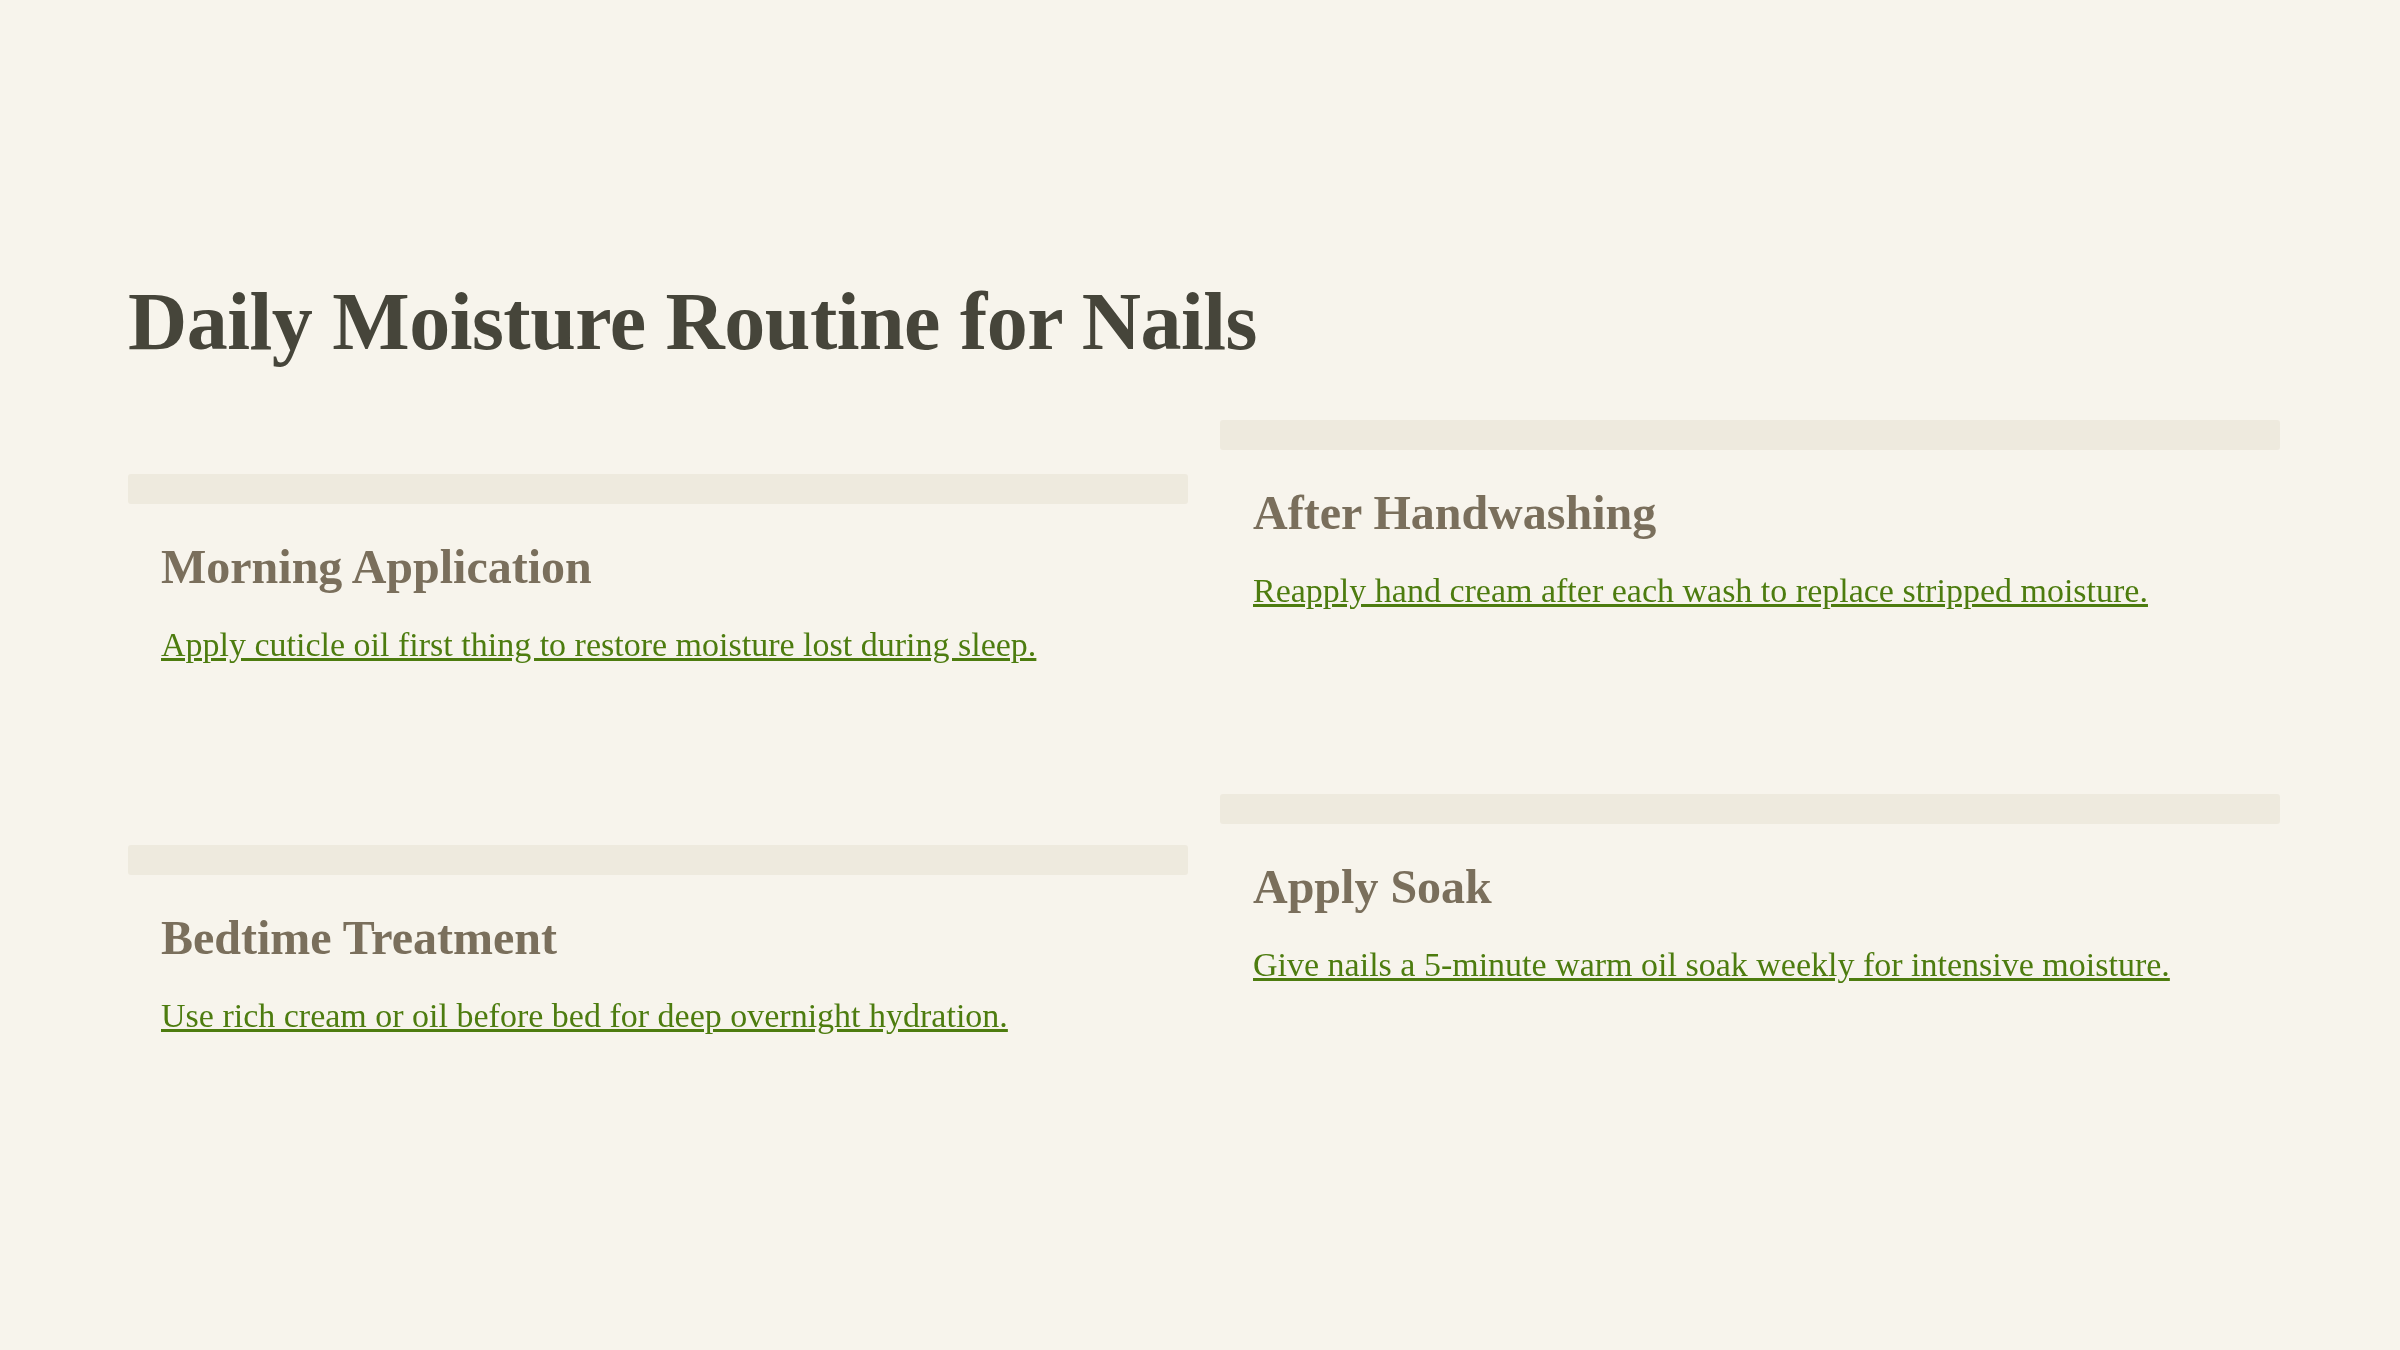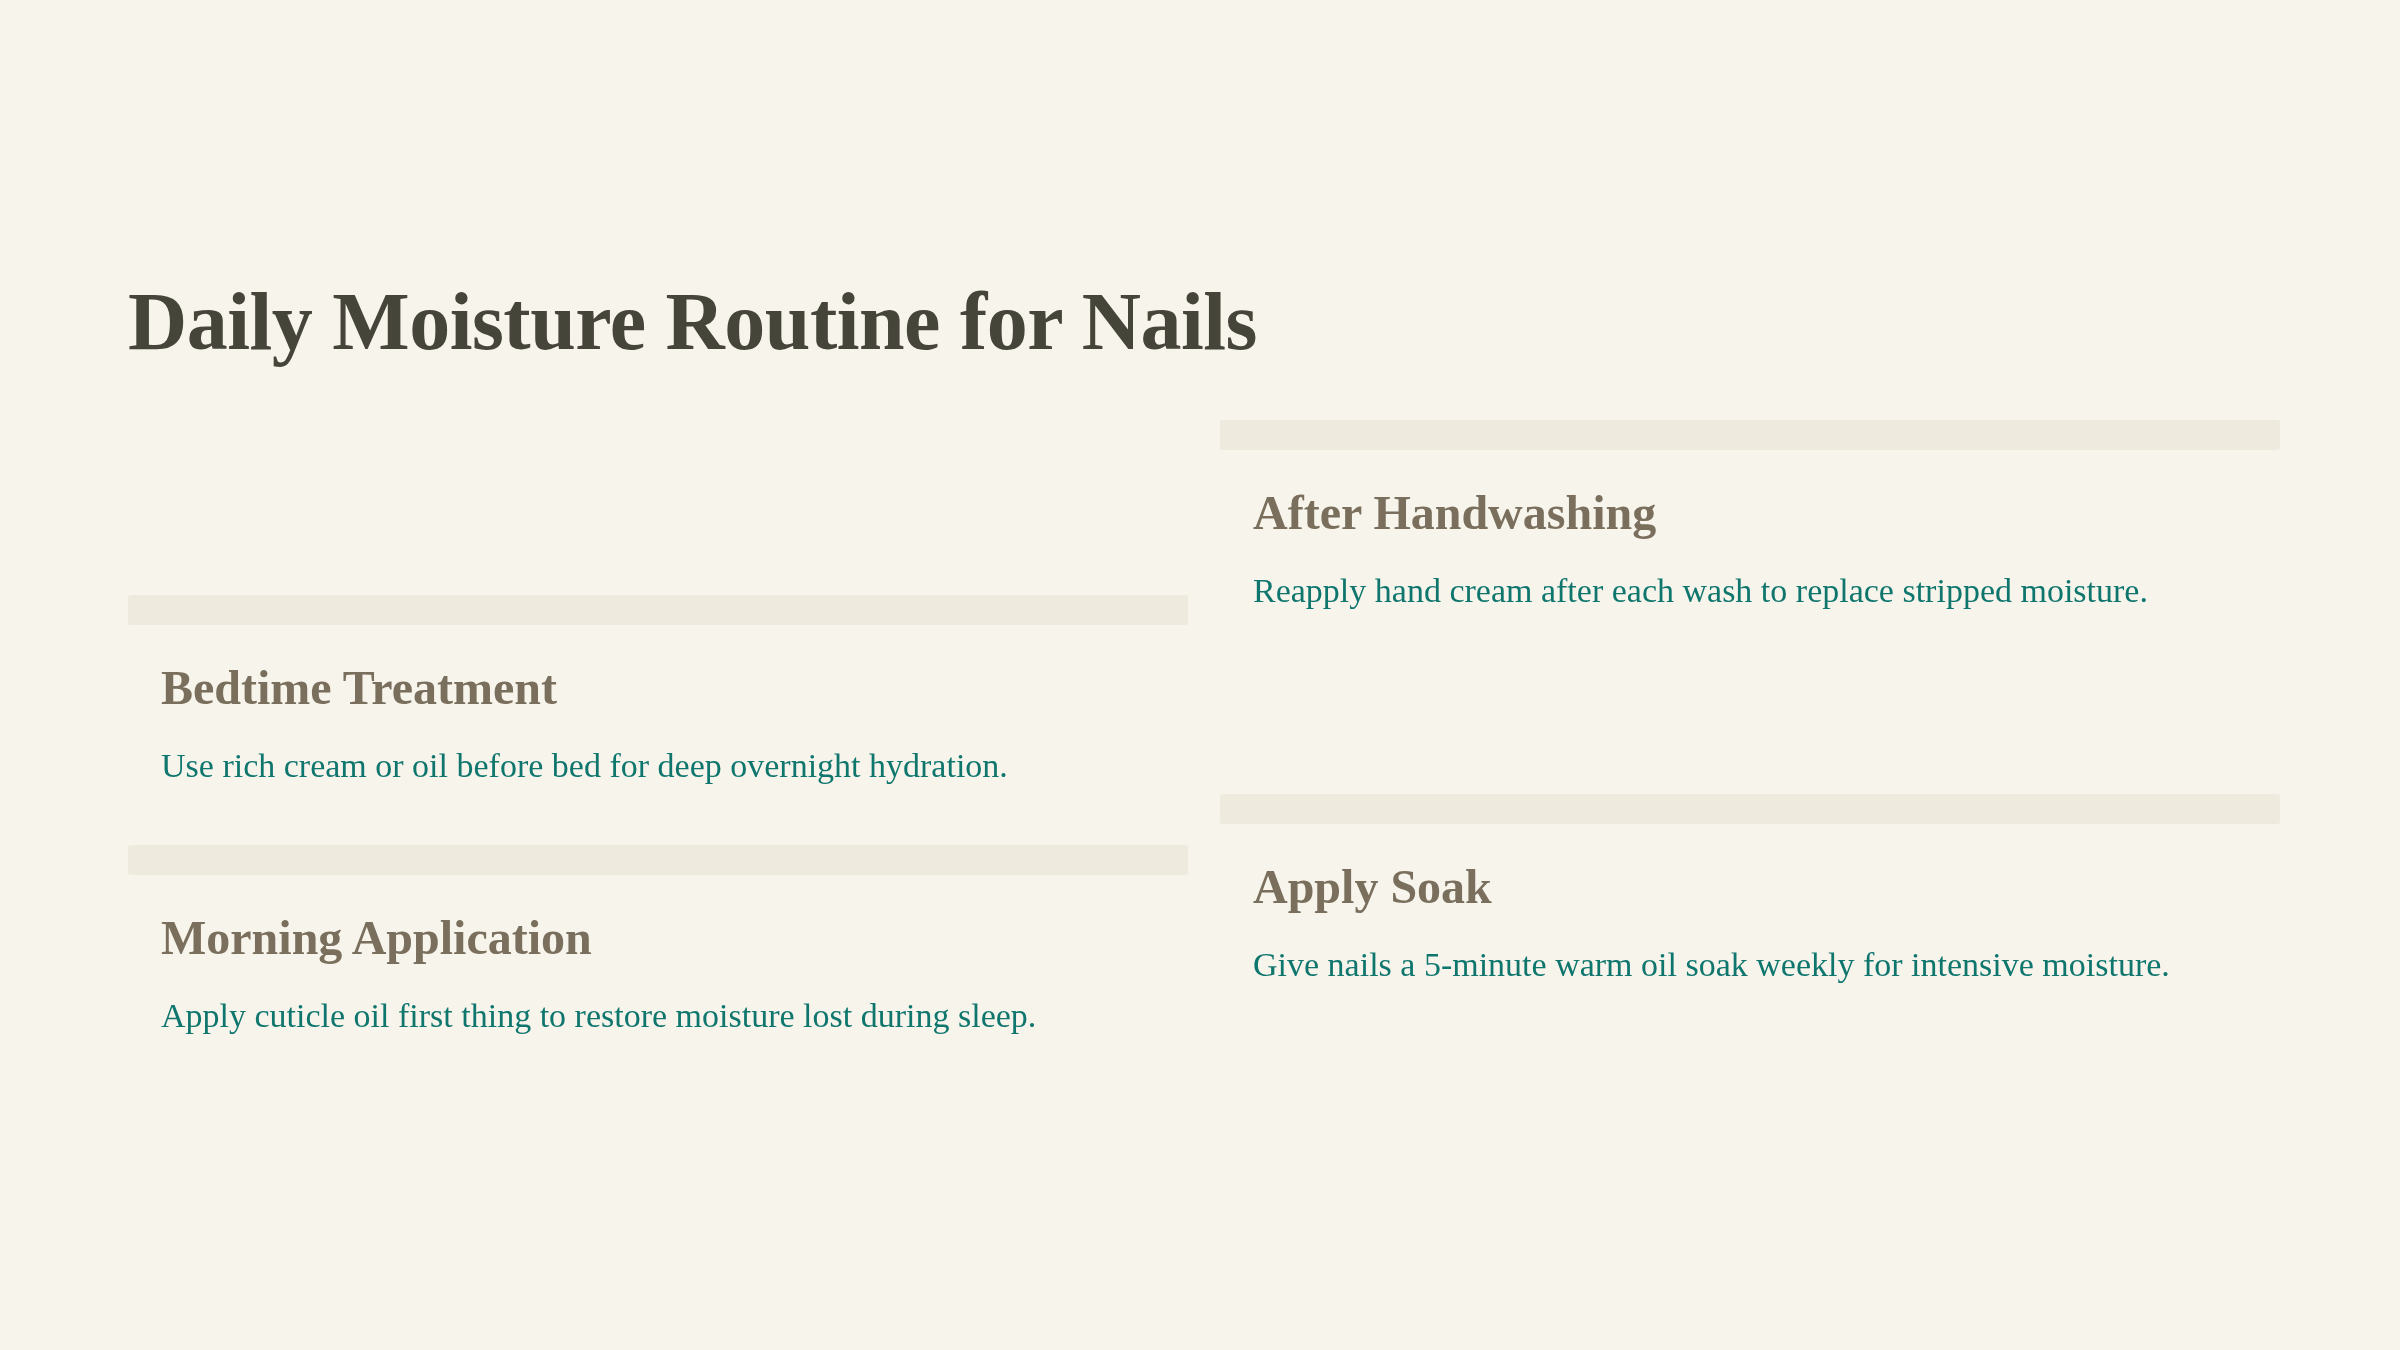--- a/index.html
+++ b/index.html
@@ -60,56 +60,57 @@
   }
   .card-heading {
     font-size: 48px;
     font-weight: bold;
     color: #7a6f5c;
     margin: 37px 0 0 0;
     line-height: 1.1;
   }
   .card-text {
     font-size: 34px;
-    color: #0f766e;
+    color: #4d7c0f;
     line-height: 1.52;
     margin: 25px 0 0 0;
     max-width: 960px;
+    text-decoration: underline;
   }
 
   
   .card-morning { margin-top: 54px; }
   .card-bedtime { margin-top: 175px; }
   .card-after   { margin-top: 0px; }
   .card-weekly  { margin-top: 178px; }
 </style>
 </head>
 <body>
 
 <div class="page">
 
   <h1 class="page-title">Daily Moisture Routine for Nails</h1>
 
   <div class="grid">
 
     <div class="col col-left">
 
+      <div class="card card-morning">
+        <div class="card-bar"></div>
+        <div class="card-body">
+          <div class="card-heading">Morning Application</div>
+          <div class="card-text">Apply cuticle oil first thing to restore moisture lost during sleep.</div>
+        </div>
+      </div>
+
       <div class="card card-bedtime">
         <div class="card-bar"></div>
         <div class="card-body">
           <div class="card-heading">Bedtime Treatment</div>
           <div class="card-text">Use rich cream or oil before bed for deep overnight hydration.</div>
-        </div>
-      </div>
-
-      <div class="card card-morning">
-        <div class="card-bar"></div>
-        <div class="card-body">
-          <div class="card-heading">Morning Application</div>
-          <div class="card-text">Apply cuticle oil first thing to restore moisture lost during sleep.</div>
         </div>
       </div>
 
     </div>
 
     <div class="col col-right">
 
       <div class="card card-after">
         <div class="card-bar"></div>
         <div class="card-body">

